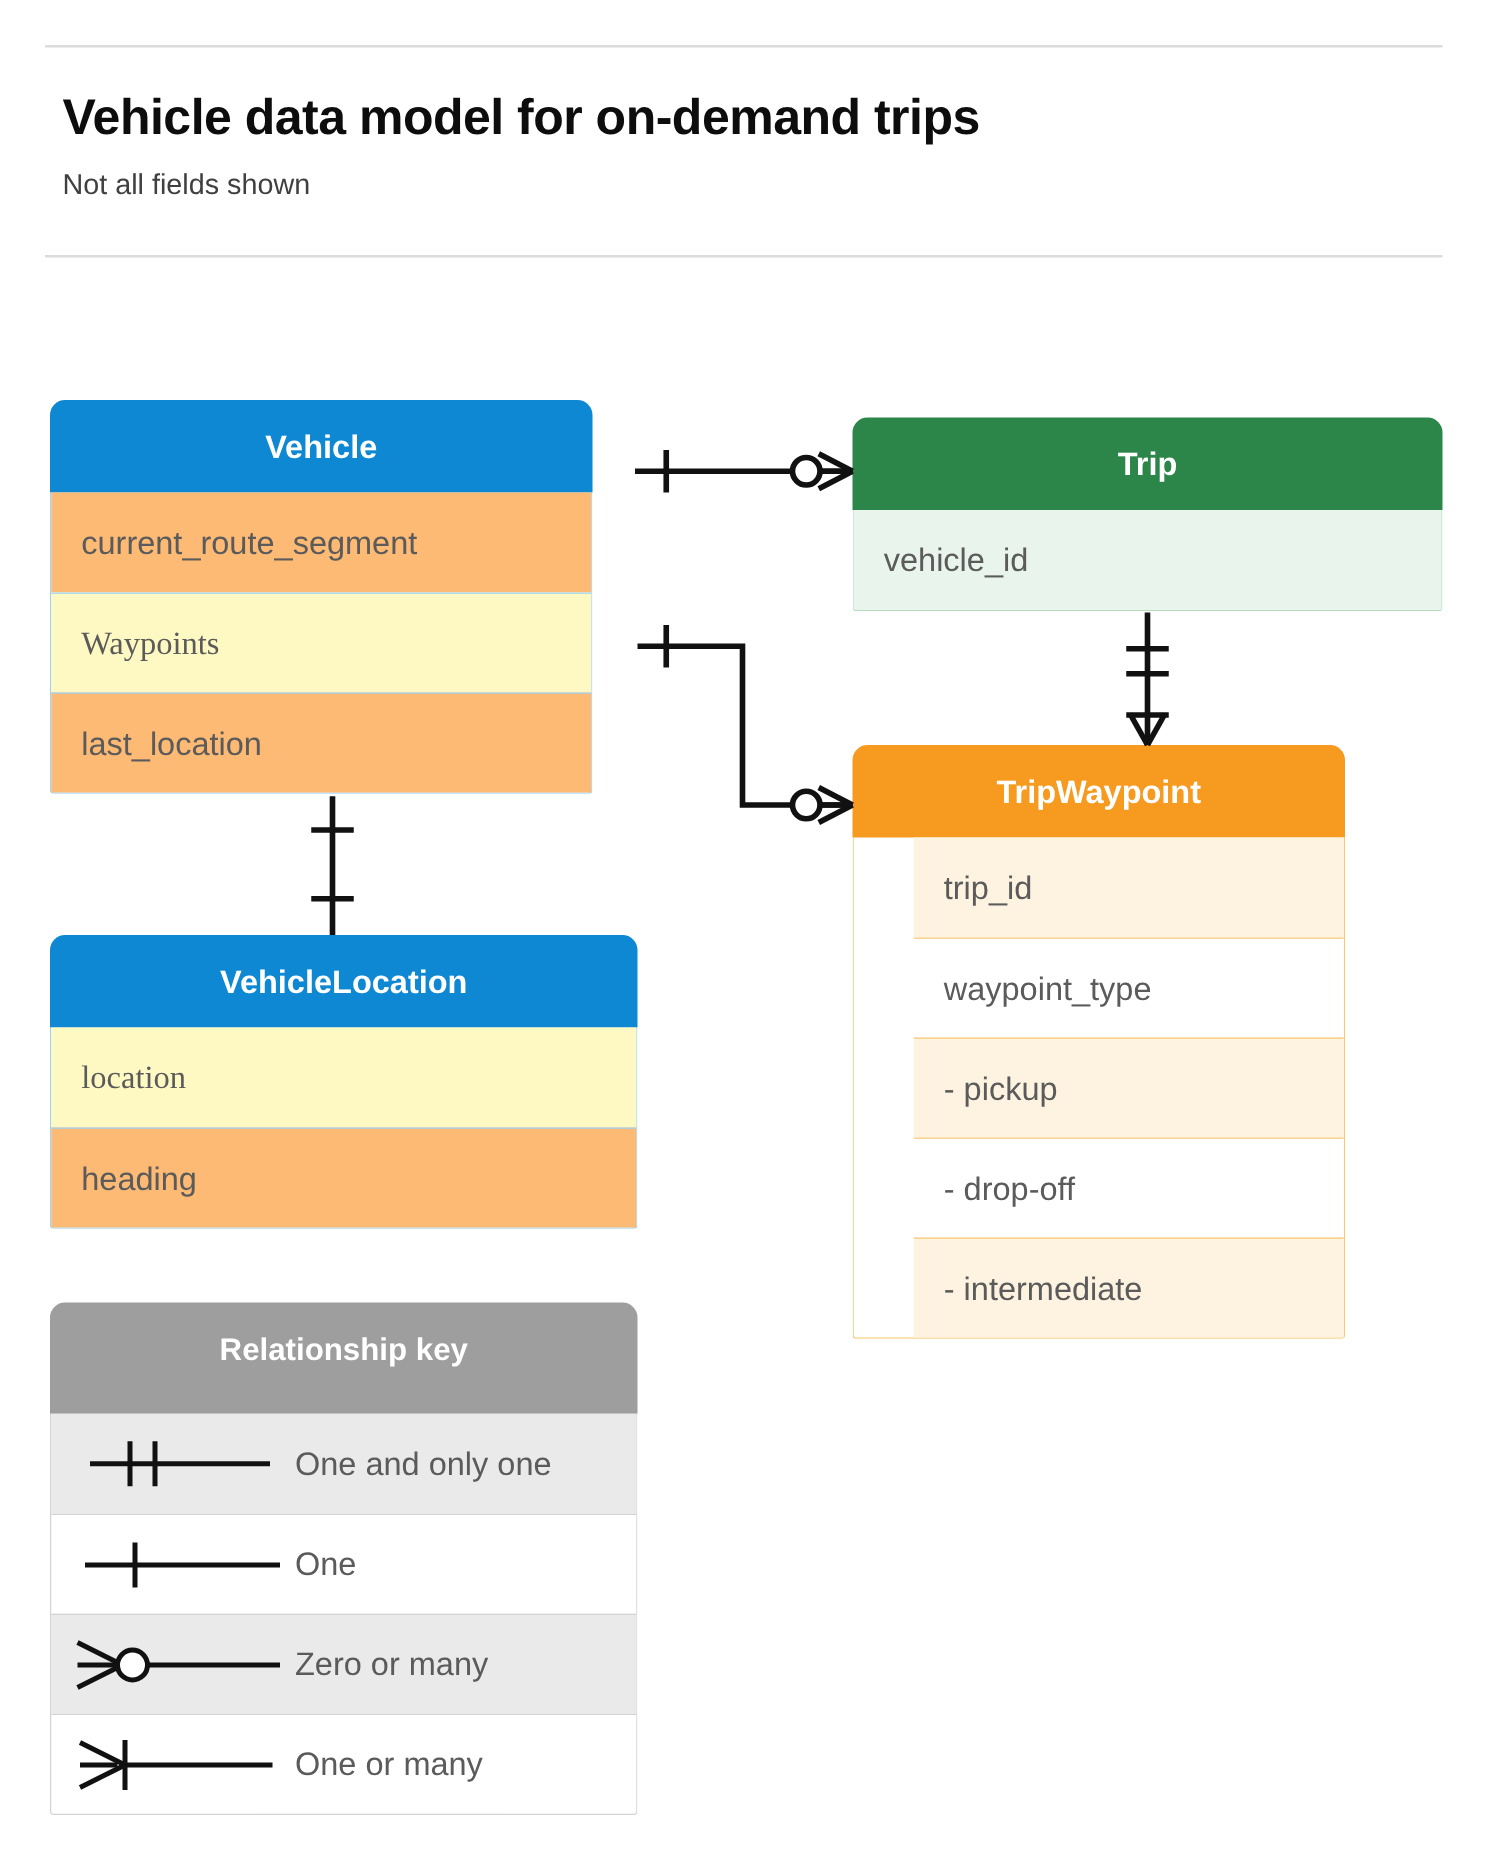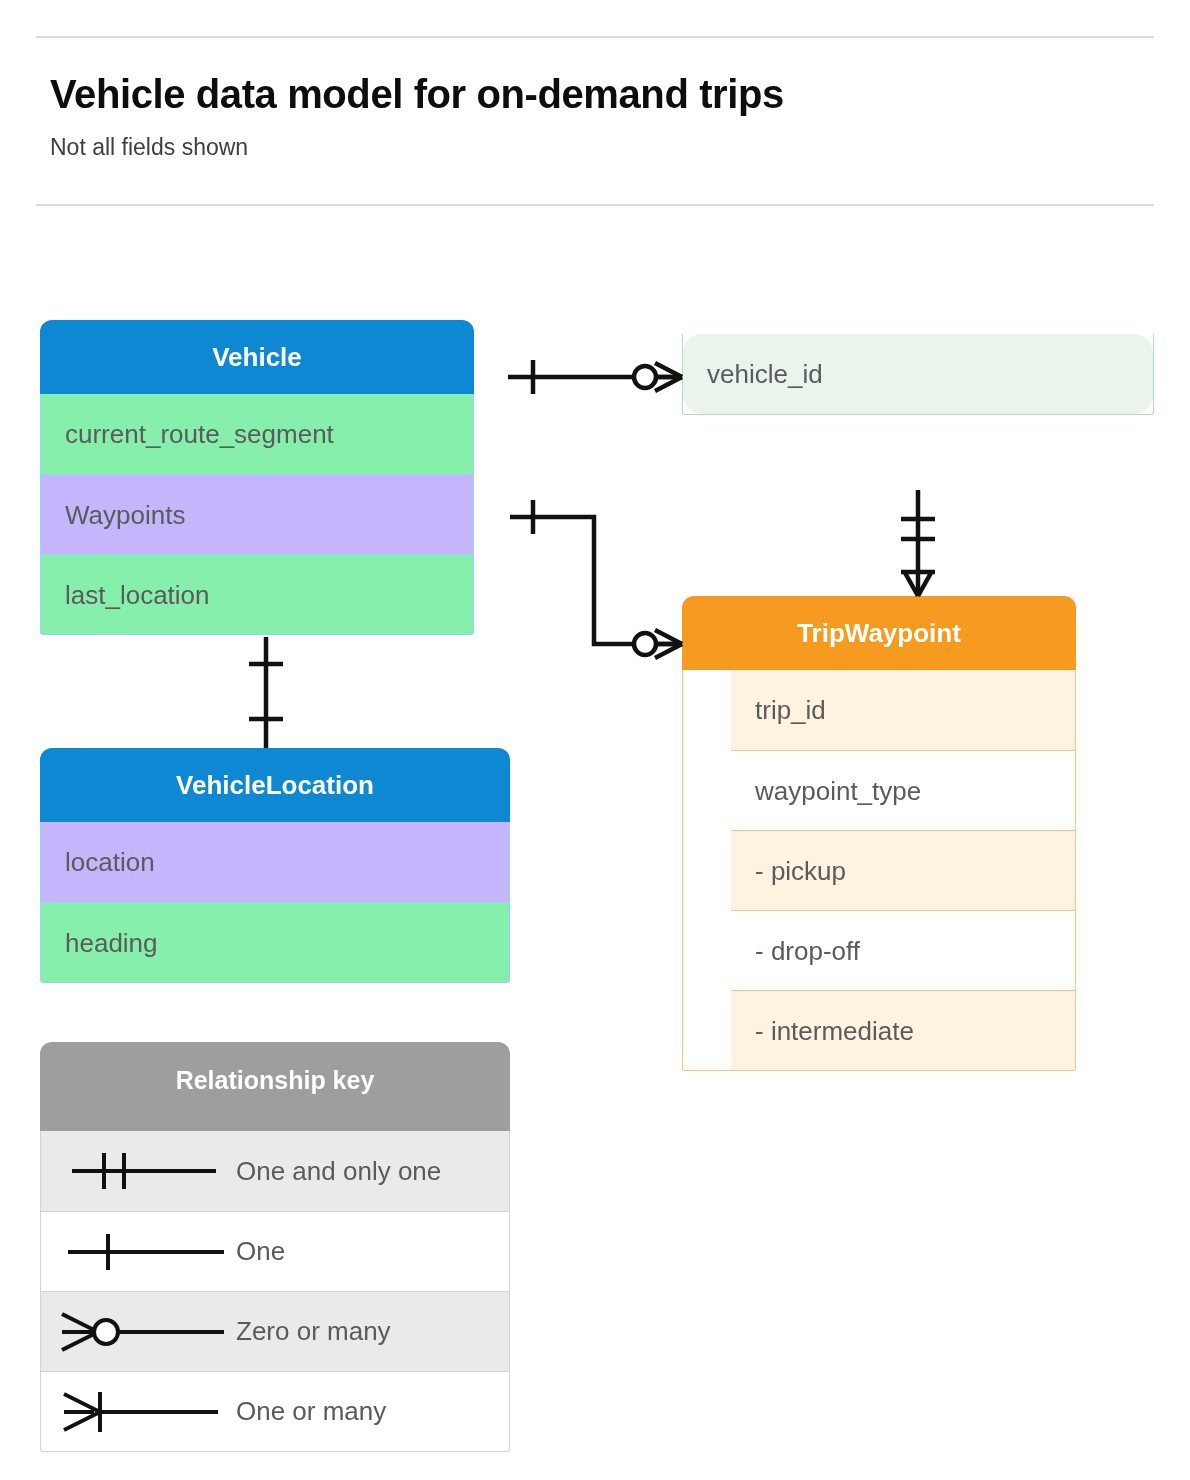--- a/index.html
+++ b/index.html
@@ -82,27 +82,27 @@
     color: #5b5b5b;
     border-top: 1.5px solid transparent;
     white-space: nowrap;
     overflow: hidden;
   }
   .entity-row.first { border-top: none; }
 
   
   .theme-blue .entity-header { background: #0f88d4; }
   .theme-blue .entity-rows   { border-color: #9ed2f5; }
-  .theme-blue .entity-row    { border-top-color: #9ed2f5; background: #86efac; }
-  .theme-blue .entity-row.tint { background: #c4b5fd; }
+  .theme-blue .entity-row    { border-top-color: #9ed2f5; background: #fdba74; }
+  .theme-blue .entity-row.tint { background: #fef9c3; font-family: Liberation Serif, serif; }
 
   
   .theme-green .entity-header { background: #2c8549; }
   .theme-green .entity-rows   { border-color: #b3ddbe; }
-  .theme-green .entity-row    { border-top-color: #b3ddbe; background: #ffffff; border-radius: 19px; }
+  .theme-green .entity-row    { border-top-color: #b3ddbe; background: #ffffff; }
   .theme-green .entity-row.tint { background: #e9f4ec; }
 
   
   .theme-orange .entity-header { background: #f79a20; }
   .theme-orange .entity-rows   { border-color: #f8c870; padding-left: 48px; }
   .theme-orange .entity-row    { border-top-color: #f8c870; background: #ffffff; }
   .theme-orange .entity-row.tint { background: #fdf3e0; }
 
   
   .theme-gray .entity-header { background: #9e9e9e; }
@@ -163,20 +163,21 @@
   <div class="entity theme-blue" id="entity-vehicle">
     <div class="entity-header">Vehicle</div>
     <div class="entity-rows">
       <div class="entity-row first">current_route_segment</div>
       <div class="entity-row tint">Waypoints</div>
       <div class="entity-row">last_location</div>
     </div>
   </div>
 
   <div class="entity theme-green" id="entity-trip">
+    <div class="entity-header">Trip</div>
     <div class="entity-rows">
       <div class="entity-row first tint">vehicle_id</div>
     </div>
   </div>
 
   <div class="entity theme-orange" id="entity-tripwaypoint">
     <div class="entity-header">TripWaypoint</div>
     <div class="entity-rows">
       <div class="entity-row first tint">trip_id</div>
       <div class="entity-row">waypoint_type</div>

